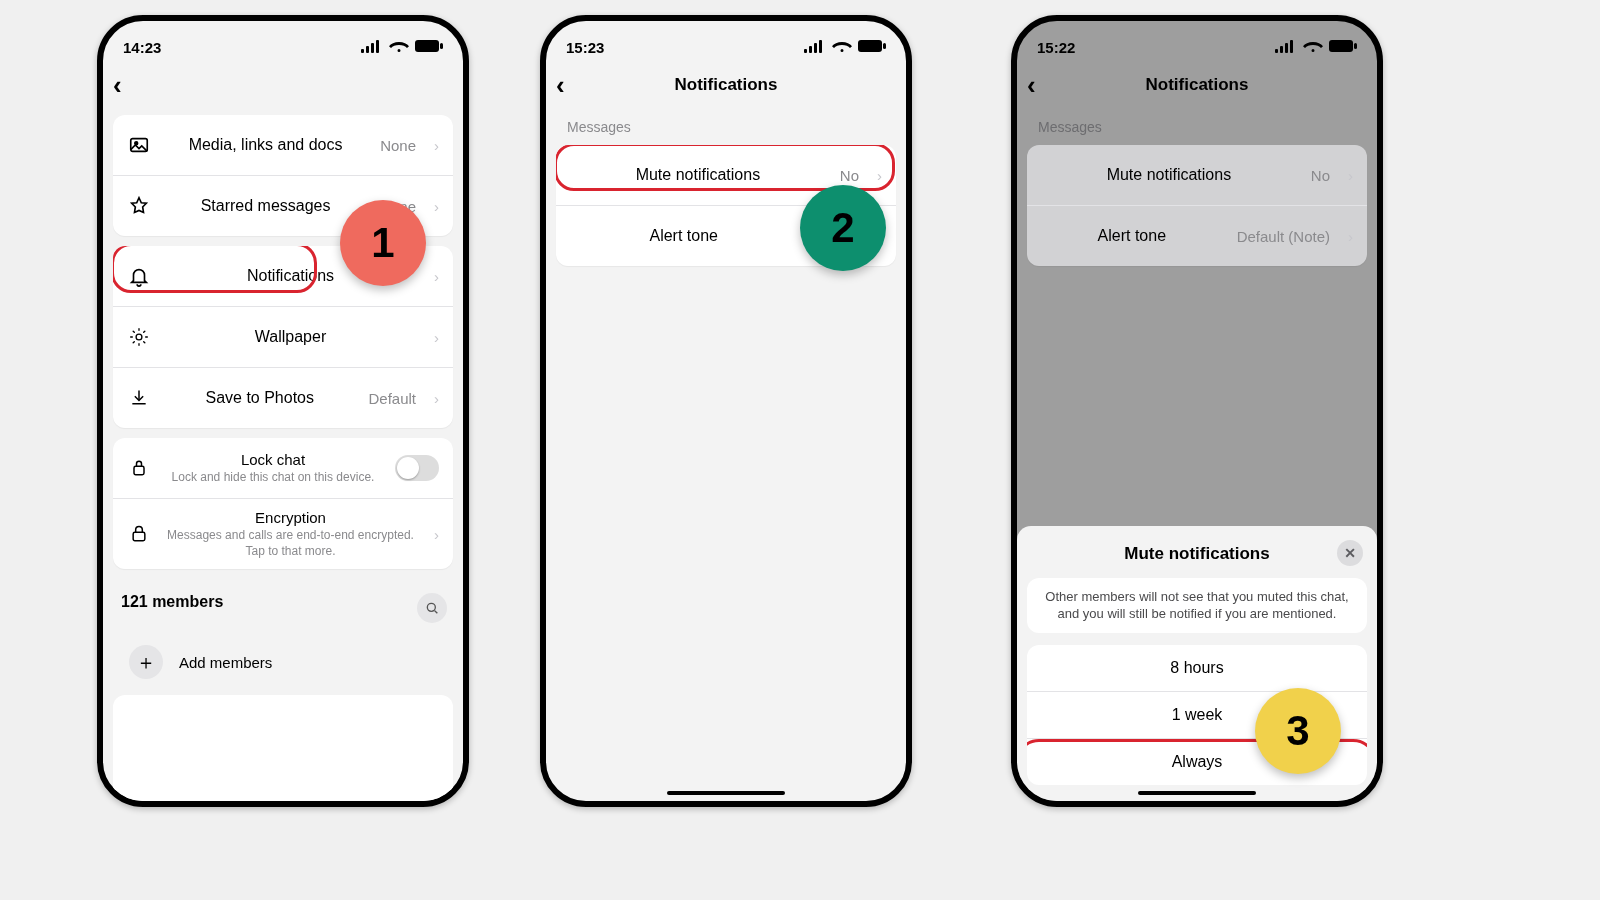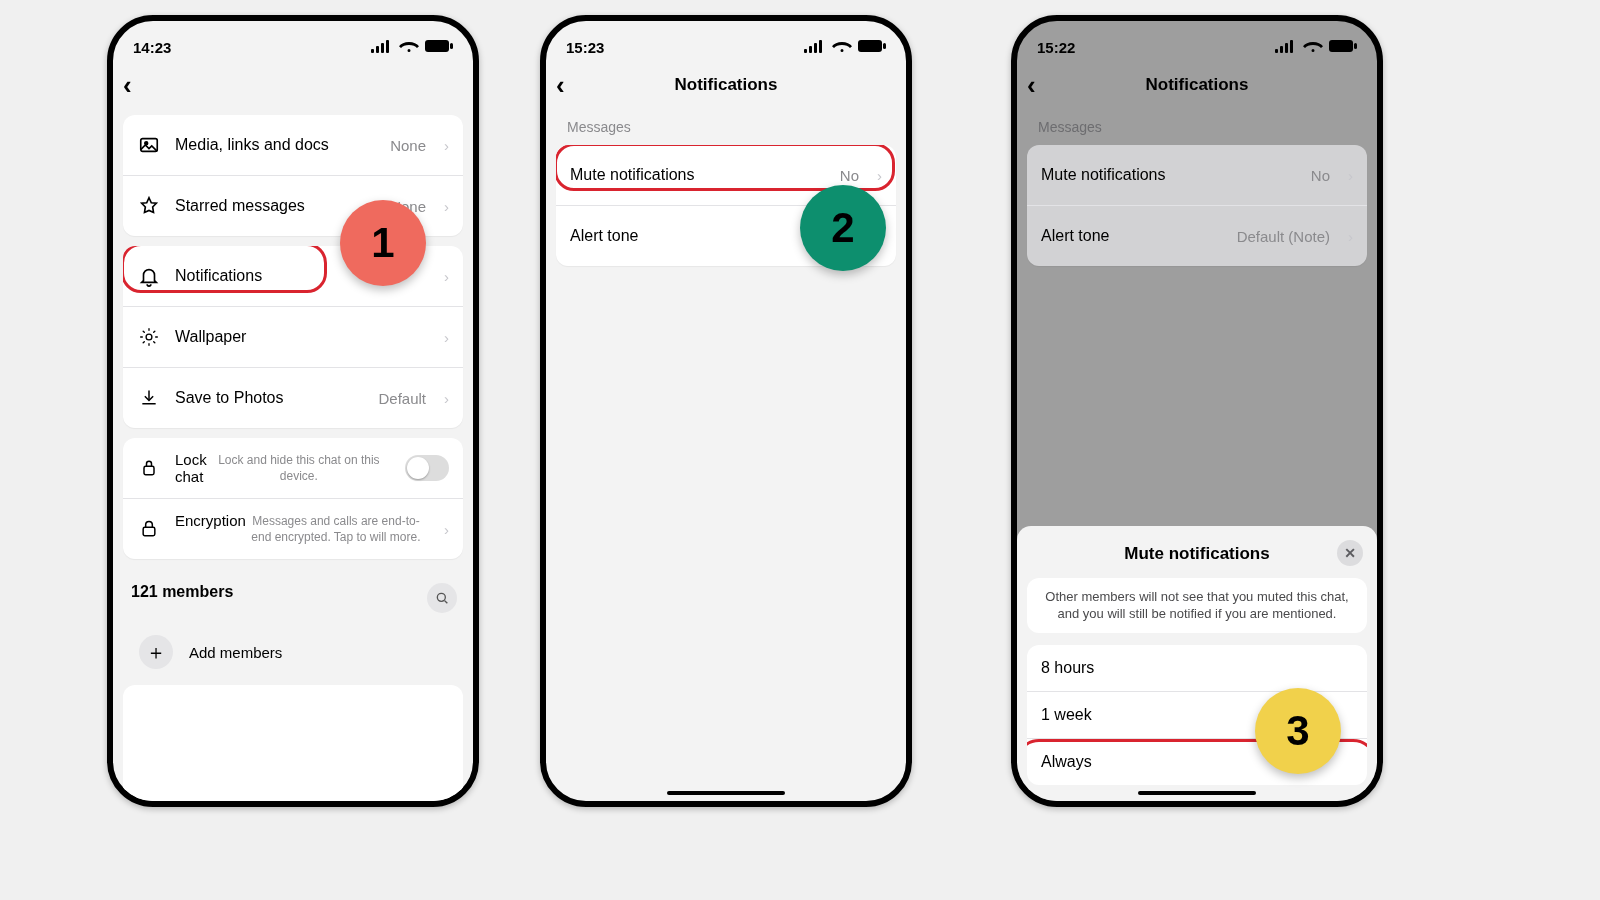--- a/index.html
+++ b/index.html
@@ -23,21 +23,21 @@
   
   .phone{
     position:absolute;
     width:360px;height:780px;
     border:6px solid var(--phone-border);
     border-radius:46px;
     background:var(--bg-phone);
     overflow:hidden;
     box-shadow:0 2px 6px rgba(0,0,0,.25);
   }
-  .p1{left:107px; top:15px;}
+  .p1{left:97px; top:15px;}
   .p2{left:540px;top:15px;}
   .p3{left:1011px;top:15px;background:#9e9e9e;} 
 
   .statusbar{display:flex;align-items:center;justify-content:space-between;
     padding:8px 20px 0 20px;height:36px;font-weight:600;font-size:15px;}
   .statusbar .right{display:flex;align-items:center;gap:6px;}
   .statusbar svg{height:14px;}
 
   .navbar{height:40px;display:flex;align-items:center;justify-content:center;position:relative;
     font-weight:700;font-size:17px;}
@@ -45,25 +45,25 @@
 
   
   .group{margin:10px 10px;background:var(--bg-cell);border-radius:12px;overflow:hidden;
     box-shadow:0 1px 1px rgba(0,0,0,.05);}
   .p3 .dimmed-group{background:#d2d2d4;}
   .group-title{margin:14px 0 2px 21px;font-size:14px;color:var(--text-2);}
   .p3 .group-title{color:#6d6d70;}
   .cell{display:flex;align-items:center;gap:14px;padding:10px 14px;min-height:40px;position:relative;}
   .cell + .cell{border-top:1px solid var(--divider);}
   .cell .ico{width:24px;height:24px;flex:0 0 24px;display:flex;align-items:center;justify-content:center;}
-  .cell .label{flex:1;font-size:16px;}
+  .cell .label{flex:1;font-size:16px;text-align:center;}
   .cell .value{color:var(--text-2);font-size:15px;}
   .cell .chev{color:#c7c7cc;font-size:15px;margin-left:4px;}
   .cell .sub{font-size:12px;color:var(--text-2);margin-top:2px;line-height:1.3;text-align:center;}
-  .cell .labelwrap{flex:1;display:flex;flex-direction:row;}
+  .cell .labelwrap{flex:1;display:flex;flex-direction:column;}
   .toggle{width:44px;height:26px;border-radius:13px;background:#ddd;position:relative;flex:0 0 auto;}
   .toggle::after{content:"";position:absolute;left:2px;top:2px;width:22px;height:22px;border-radius:50%;
     background:#fff;box-shadow:0 1px 2px rgba(0,0,0,.3);}
 
   
   .members-header{display:flex;align-items:flex-start;justify-content:space-between;
     padding:14px 16px 4px 18px;font-weight:700;font-size:16px;}
   .members-header .search{background:#e5e5e7;width:30px;height:30px;border-radius:15px;
     display:flex;align-items:center;justify-content:center;}
   .add-row{display:flex;align-items:center;gap:16px;padding:10px 16px;margin:8px 10px 0 10px;}
@@ -214,21 +214,21 @@
       </div>
       <div class="cell">
         <span class="ico">
           <svg viewBox="0 0 24 24" width="20" height="20" fill="none" stroke="#000" stroke-width="1.8">
               <rect x="5" y="10" width="14" height="10" rx="2"></rect>
               <path d="M8 10V7a4 4 0 018 0v3"></path>
             </svg>
         </span>
         <div class="labelwrap">
           <span class="label" style="font-size:15px;">Encryption</span>
-          <span class="sub">Messages and calls are end-to-end encrypted. Tap to will more.</span>
+          <span class="sub">Messages and calls are end-to-end encrypted. Tap to that more.</span>
         </div>
         <span class="chev">›</span>
       </div>
     </div>
 
     <div class="members-header">
       <span>121 members</span>
       <div class="search">
         <svg viewBox="0 0 24 24" width="16" height="16" fill="none" stroke="#555" stroke-width="2">
             <circle cx="11" cy="11" r="6"></circle>
@@ -324,21 +324,21 @@
     </div>
 
     <div class="sheet">
       <div class="sheet-head">
         <span>Mute notifications</span>
         <div class="close">
           <span>✕</span>
         </div>
       </div>
       <div class="sheet-note">Other members will not see that you muted this chat, and you will still be notified if you are mentioned.</div>
-      <div class="sheet-options" style="position:relative;">
+      <div class="sheet-options" style="position:relative;text-align:center;">
         <div class="opt">8 hours</div>
         <div class="opt">1 week</div>
         <div class="opt">Always</div>
         <div class="pill" style="left:-12px;top:94px;width:356px;height:48px;border-radius:24px;"></div>
       </div>
       <div style="height:10px;"></div>
       <div class="home-indicator"></div>
     </div>
   </div>
 

